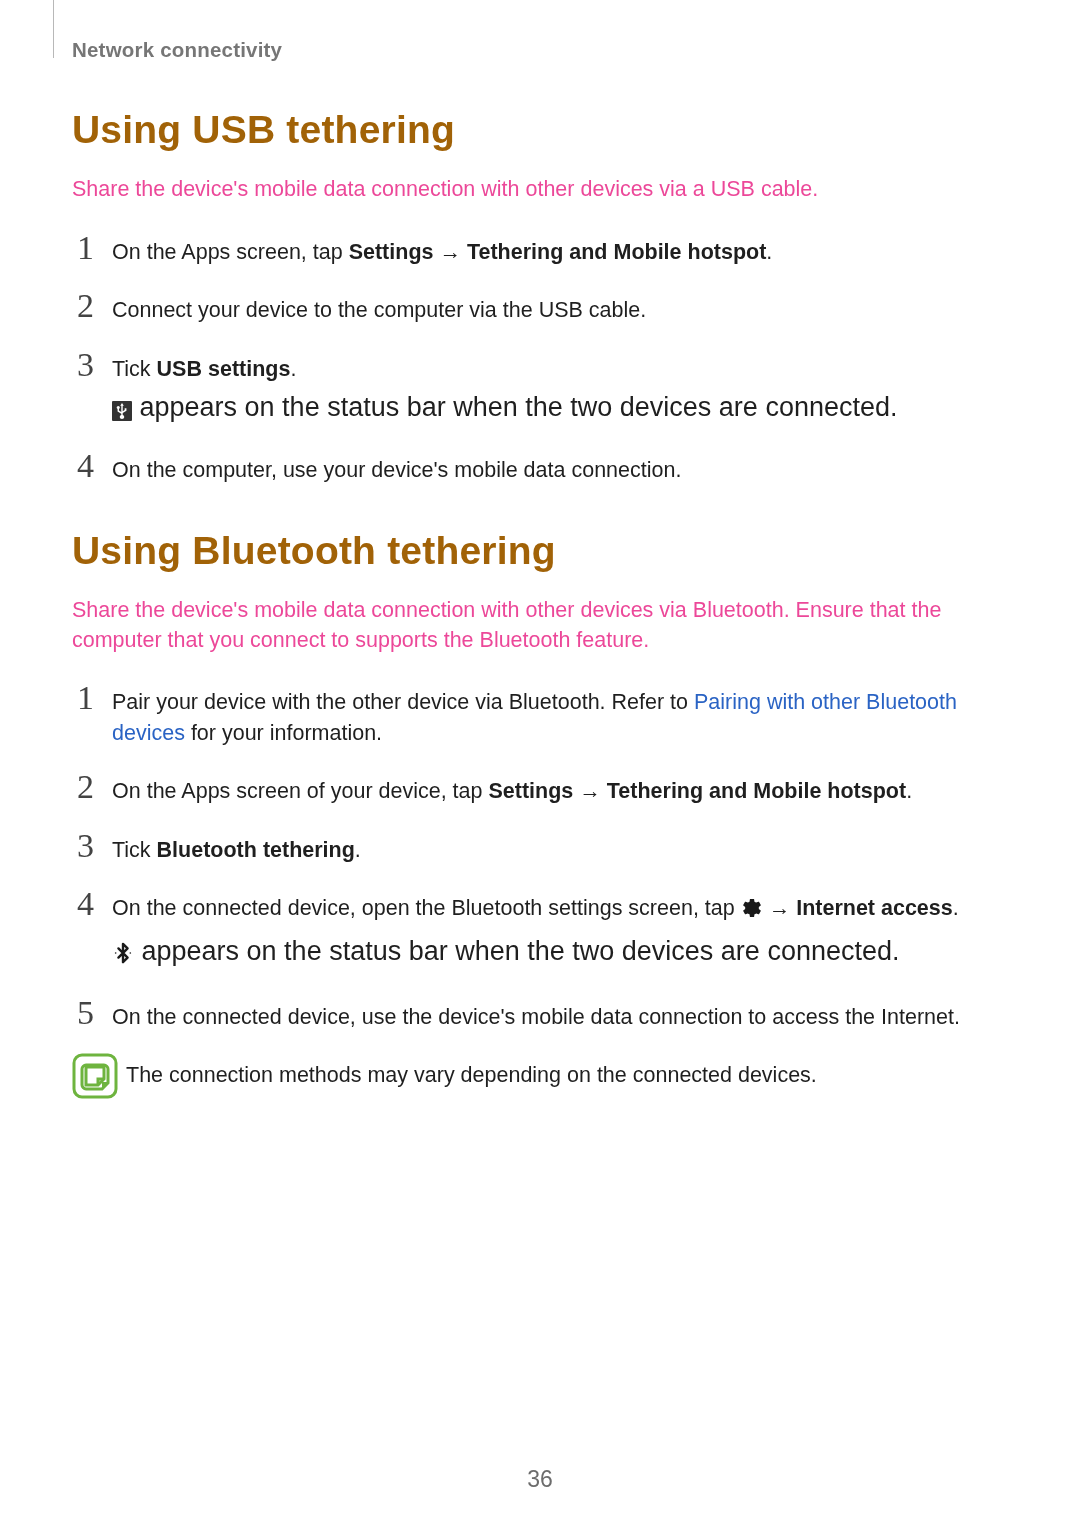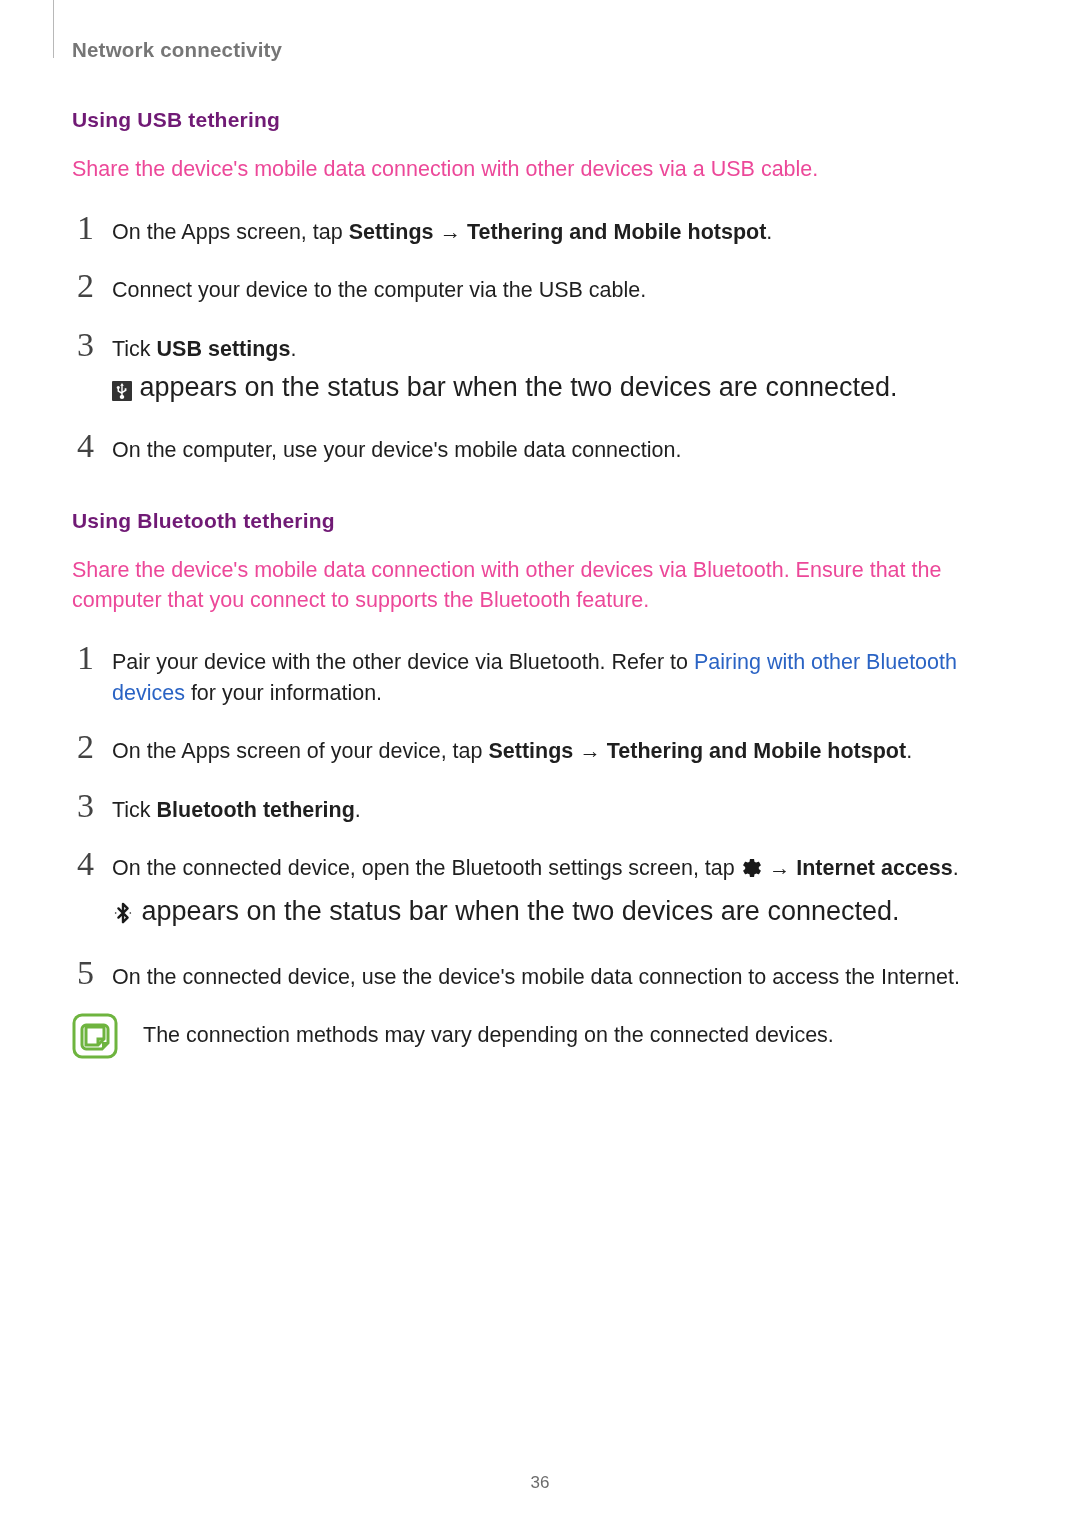--- a/index.html
+++ b/index.html
@@ -21,22 +21,22 @@
     height: 58px;
   }
   .chapter {
     color: #767676;
     font-size: 20.5px;
     font-weight: 700;
     padding-left: 0;
     letter-spacing: 0.2px;
   }
   .h2 {
-    color: #701a75;
-    font-size: 21px;
+    color: #a16207;
+    font-size: 39px;
     font-weight: 700;
     margin-top: 46px;
     letter-spacing: 0.2px;
   }
   .h2.second { margin-top: 44px; }
   .intro {
     font-size: 21.5px;
     margin-top: 23px;
     line-height: 1.38;
     color: #ec4899;
@@ -83,32 +83,32 @@
   }
   .icon-usb svg { width: 12px; height: 16px; fill: #fff; }
   .icon-gear { display: inline-block; vertical-align: -4px; }
   .icon-gear svg { width: 22px; height: 22px; fill: #1a1a1a; }
   .icon-bt { display: inline-block; vertical-align: -4px; }
   .icon-bt svg { width: 22px; height: 22px; fill: none; stroke: #1a1a1a; stroke-width: 2.6; }
   .link { color: #2a63c4; }
   .note-row {
     display: flex;
     align-items: center;
-    gap: 25px;
+    gap: 8px;
     margin-top: 20px;
   }
   .note-ico { width: 46px; height: 46px; flex-shrink: 0; }
   .note-ico svg { width: 46px; height: 46px; }
   .note-text { font-size: 21.5px; color: #1f1f1f; }
   .page-num {
     position: absolute;
     bottom: 34px;
     left: 0; right: 0;
     text-align: center;
-    font-size: 17px;
+    font-size: 23px;
     color: #6c6c6c;
   }
 </style>
 </head>
 <body>
 
 <div class="left-rule"></div>
 
 <div class="page">
   <div class="chapter">Network connectivity</div>

